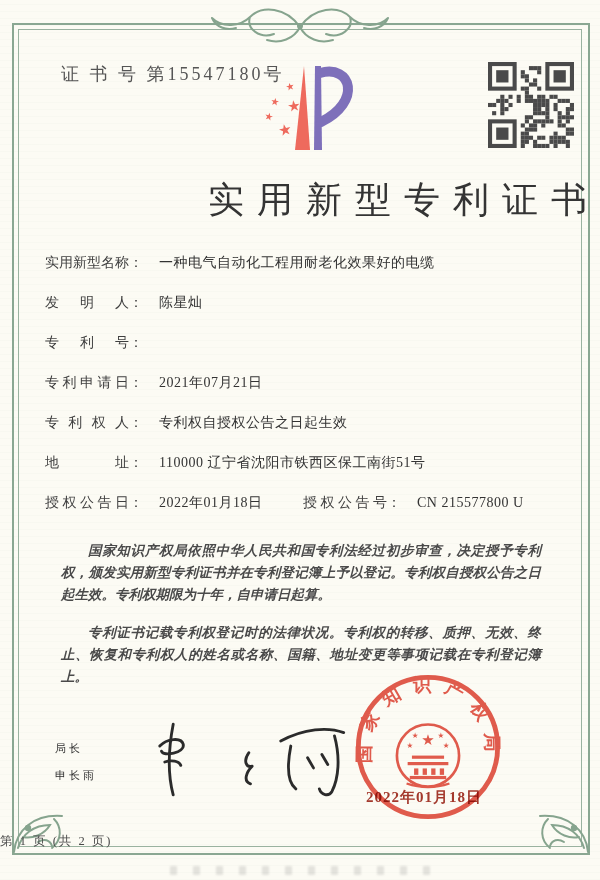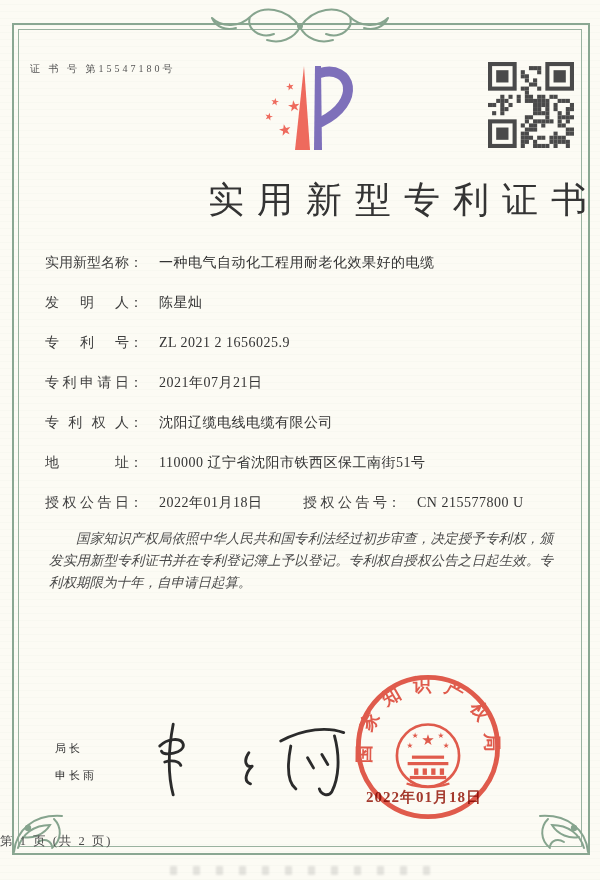--- a/index.html
+++ b/index.html
@@ -5,33 +5,33 @@
   html,body{margin:0;padding:0;background:#e9e7e0;}
   .page{
     position:relative;width:600px;height:880px;margin:0 auto;overflow:hidden;
     background:#fcfbf4;
     background-image:repeating-linear-gradient(0deg, rgba(150,175,155,.04) 0 1px, transparent 1px 7px);
     font-family:"Liberation Serif","DejaVu Serif",serif;color:#3a3a3a;
   }
   
   .frame-outer{position:absolute;left:12px;top:23px;width:574px;height:828px;border:2.5px solid #8aa792;}
   .frame-inner{position:absolute;left:18px;top:29px;width:562px;height:816px;border:1px solid #9ab2a0;}
-  .cert-no{position:absolute;left:30px;top:62px;font-size:10px;letter-spacing:3px;color:#555;}
+  .cert-no{position:absolute;left:61px;top:62px;font-size:18px;letter-spacing:3px;color:#555;}
   .title{position:absolute;left:0;top:176px;width:100%;text-align:right;font-size:36px;font-weight:500;
          letter-spacing:13px;text-indent:13px;color:#343434;}
   .fields{position:absolute;left:45px;top:252px;width:520px;font-size:14px;}
   .field{display:flex;margin-bottom:18px;line-height:22px;white-space:nowrap;align-items:center;}
   .flabel{display:inline-block;width:84px;text-align:justify;text-align-last:justify;-moz-text-align-last:justify;color:#3f3f3f;}
   .fcolon{display:inline-block;color:#3f3f3f;}
   .fvalue{display:inline-block;margin-left:16px;letter-spacing:.5px;color:#333;}
   .grant-row{position:relative;}
   .grant2{position:absolute;left:258px;top:0;display:flex;}
   .paras{position:absolute;left:45px;top:524px;width:512px;font-size:13.5px;line-height:22px;
          text-align:justify;color:#4a4a4a;font-style:italic;}
-  .paras p{margin:4px;text-indent:2em;}
+  .paras p{margin:16px;text-indent:2em;font-weight:bold;}
   .signer{position:absolute;left:55px;top:735px;font-family:"Liberation Sans","DejaVu Sans",sans-serif;
           font-size:11px;line-height:27px;letter-spacing:3px;color:#2e2e2e;font-weight:500;}
   .signature{position:absolute;left:148px;top:712px;}
   .seal{position:absolute;left:353px;top:672px;mix-blend-mode:multiply;}
   .seal-date{position:absolute;left:366px;top:788px;font-size:15px;letter-spacing:1px;color:#a63a2f;
              font-weight:600;mix-blend-mode:multiply;}
   .footer{position:absolute;left:0;top:833px;width:100%;text-align:left;font-size:12.5px;letter-spacing:2px;color:#4a4a4a;}
   .qr{position:absolute;left:488px;top:62px;}
   .logo{position:absolute;left:240px;top:58px;}
   .orn-top{position:absolute;left:190px;top:1px;}
@@ -225,51 +225,51 @@
       <span class="fvalue">一种电气自动化工程用耐老化效果好的电缆</span>
     </div>
     <div class="field">
       <span class="flabel">发明人</span>
         <span class="fcolon">：</span>
       <span class="fvalue">陈星灿</span>
     </div>
     <div class="field">
       <span class="flabel">专利号</span>
         <span class="fcolon">：</span>
-      <span class="fvalue">ZL 2021 2 1656025.9</span>
     </div>
     <div class="field">
       <span class="flabel">专利申请日</span>
         <span class="fcolon">：</span>
       <span class="fvalue">2021年07月21日</span>
     </div>
     <div class="field">
       <span class="flabel">专利权人</span>
         <span class="fcolon">：</span>
-      <span class="fvalue">沈阳辽缆电线电缆有限公司</span>
+      <span class="fvalue">专利权自授权公告之日起生效</span>
     </div>
     <div class="field">
       <span class="flabel">地址</span>
         <span class="fcolon">：</span>
       <span class="fvalue">110000 辽宁省沈阳市铁西区保工南街51号</span>
     </div>
     <div class="field grant-row">
       <span class="flabel">授权公告日</span>
         <span class="fcolon">：</span>
       <span class="fvalue">2022年01月18日</span>
       <span class="grant2">
         <span class="flabel">授权公告号</span>
           <span class="fcolon">：</span>
         <span class="fvalue">CN 215577800 U</span>
       </span>
     </div>
   </div>
 
   <div class="paras">
     <p>国家知识产权局依照中华人民共和国专利法经过初步审查，决定授予专利权，颁发实用新型专利证书并在专利登记簿上予以登记。专利权自授权公告之日起生效。专利权期限为十年，自申请日起算。</p>
+    <p>专利证书记载专利权登记时的法律状况。专利权的转移、质押、无效、终止、恢复和专利权人的姓名或名称、国籍、地址变更等事项记载在专利登记簿上。</p>
   </div>
 
   <div class="signer">
     <div>局长</div>
     <div>申长雨</div>
   </div>
 
   <svg class="signature" width="210" height="95" viewBox="0 0 250 100">
     <g stroke="#2b2b2b" stroke-width="3.4" fill="none" stroke-linecap="round" stroke-linejoin="round">
       <path d="M30,8 C25,34 23,66 30,92"></path>

